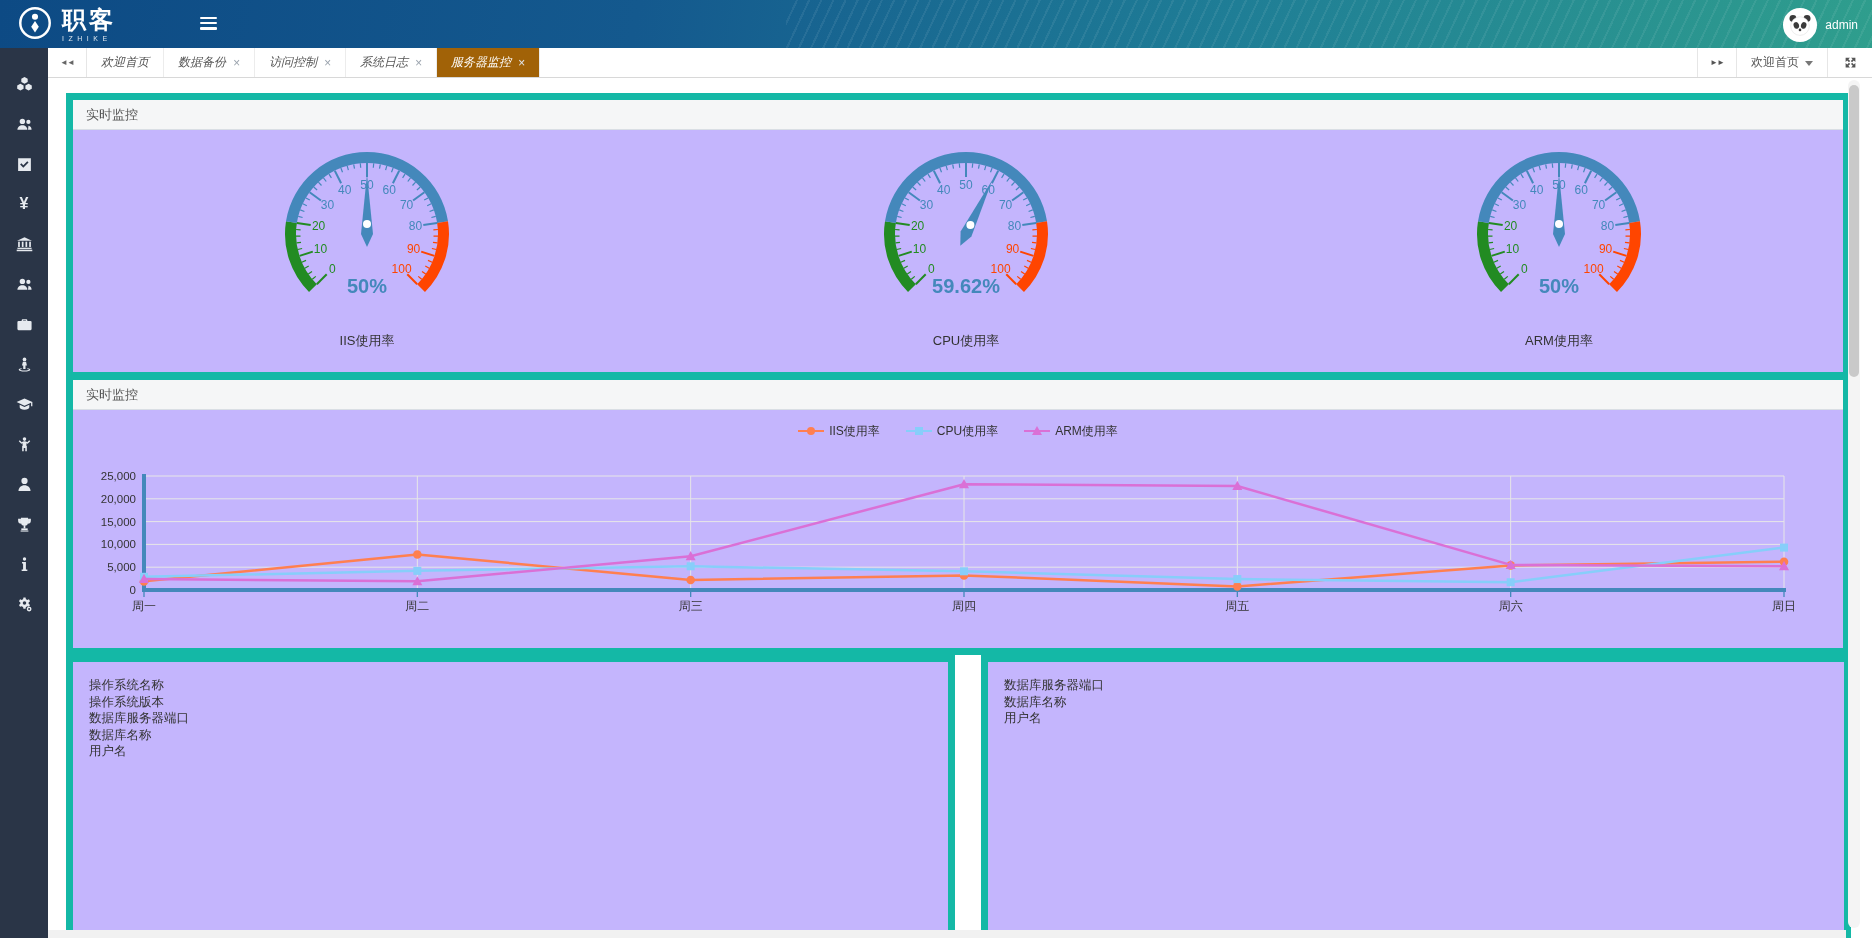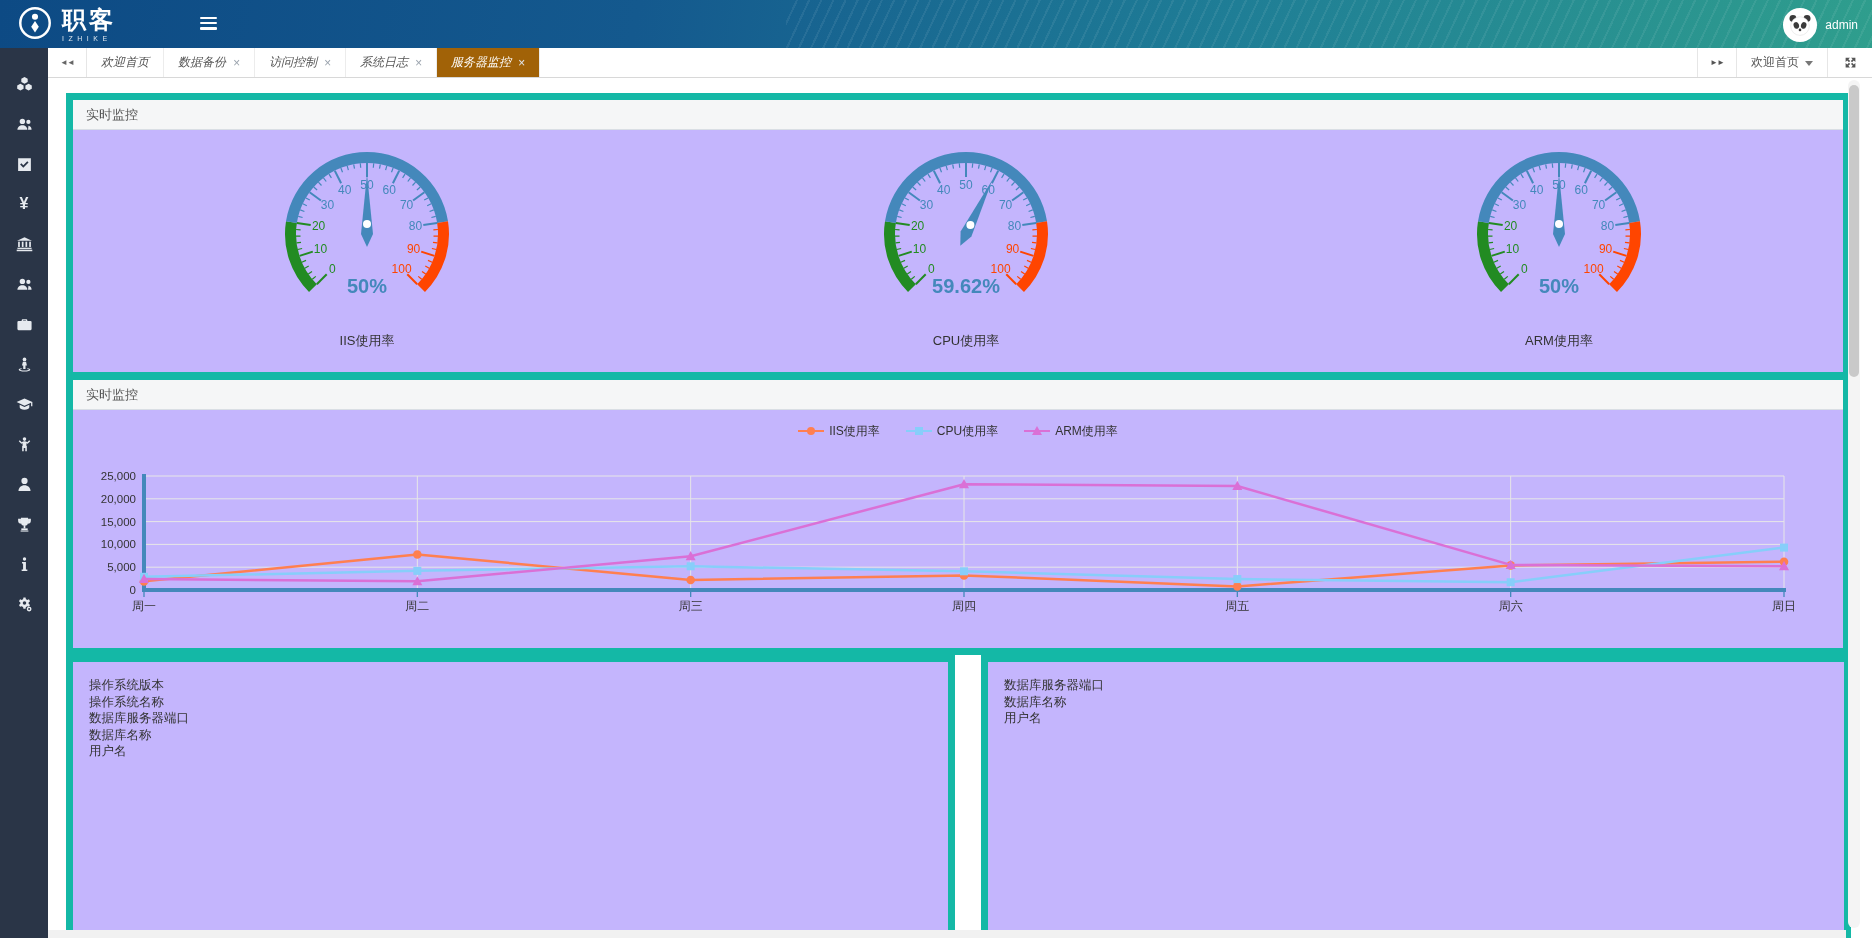--- a/index.html
+++ b/index.html
@@ -559,22 +559,22 @@
             <text x="1159.3333333333333" y="166" text-anchor="middle" font-size="12" fill="#333">周五</text>
             <text x="1432.6666666666667" y="166" text-anchor="middle" font-size="12" fill="#333">周六</text>
             <text x="1706" y="166" text-anchor="middle" font-size="12" fill="#333">周日</text>
           </svg>
         </div>
     </div>
   </div>
 
   <div class="panel" id="p3">
     <div class="panel-b info-body" id="server-list">
+        <div>操作系统名称</div>
         <div>操作系统版本</div>
-        <div>操作系统名称</div>
         <div>数据库服务器端口</div>
         <div>数据库名称</div>
         <div>用户名</div>
       </div>
   </div>
 
   <div class="panel" id="p4">
     <div class="panel-b info-body" id="db-list">
         <div>数据库服务器端口</div>
         <div>数据库名称</div>

